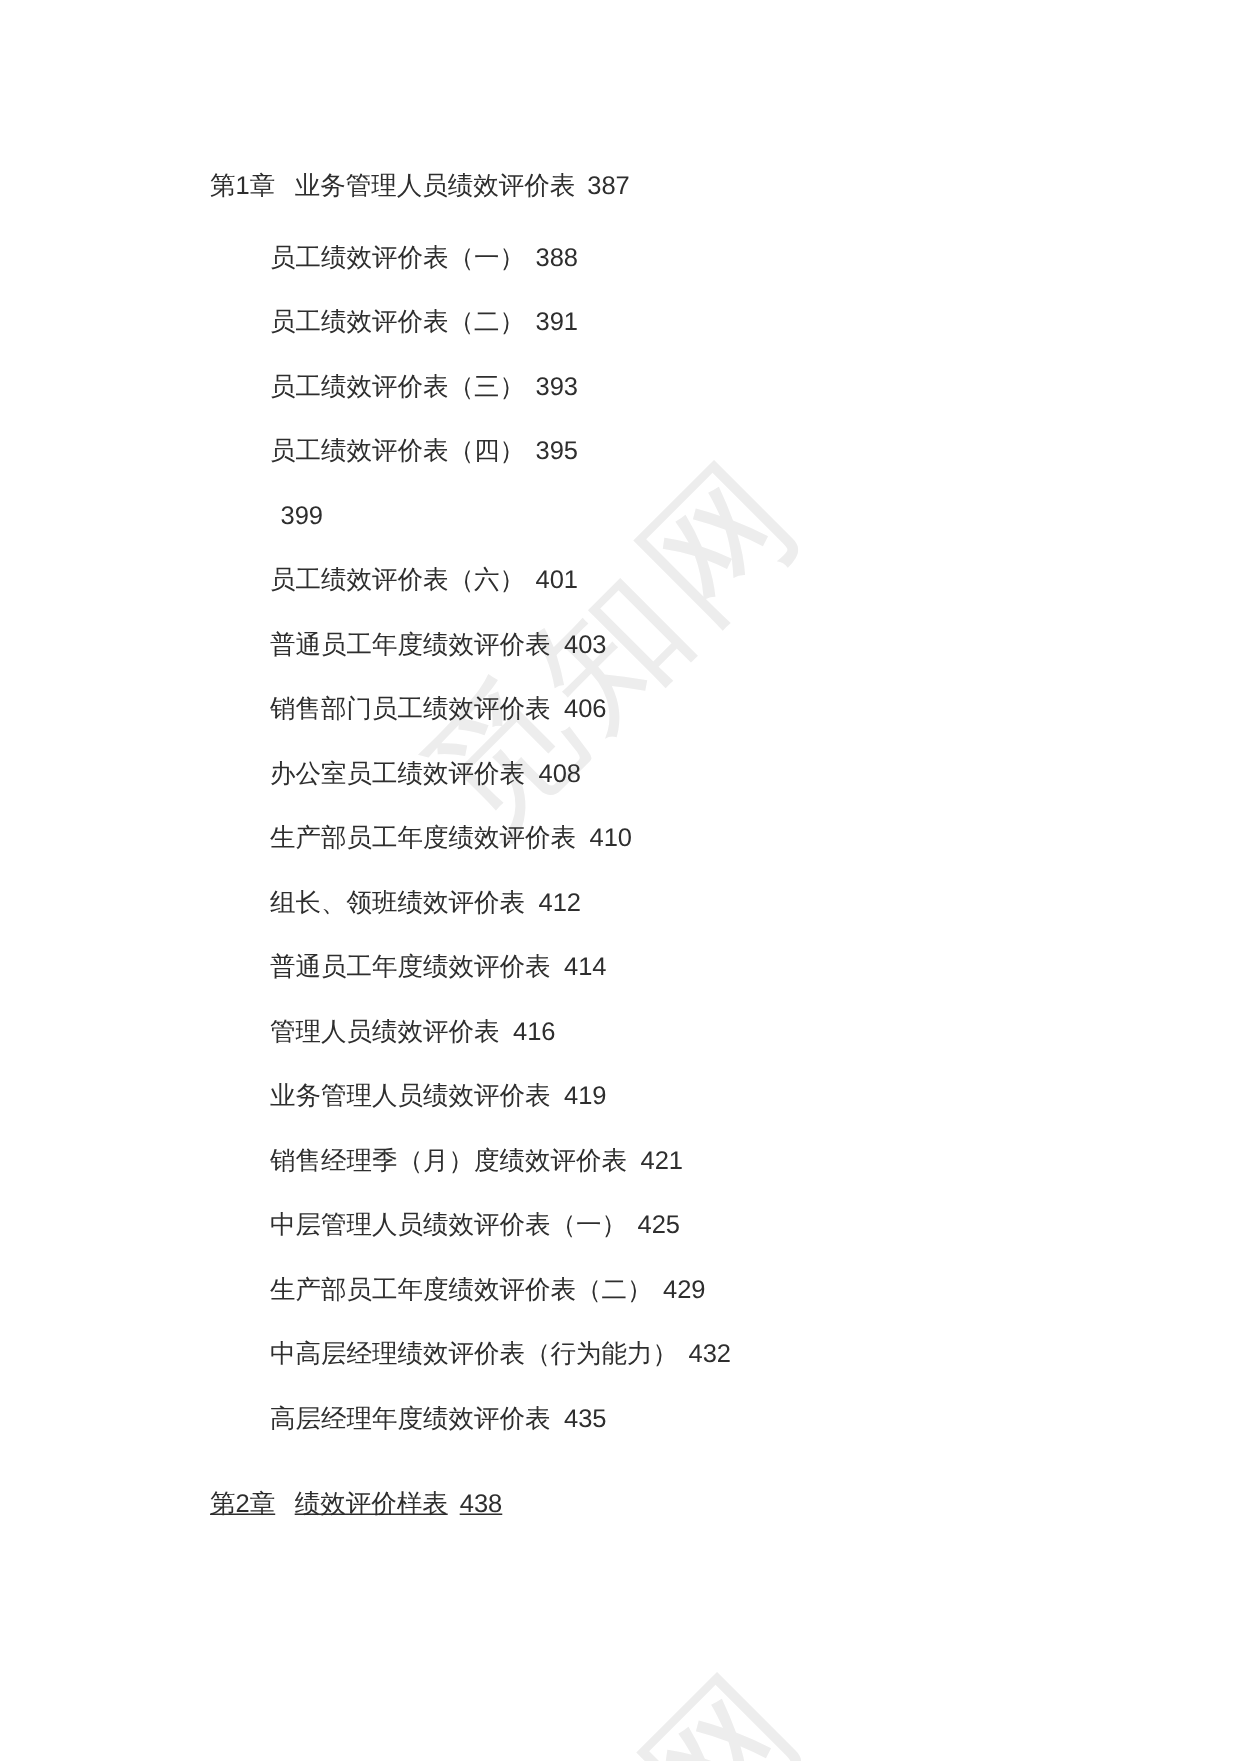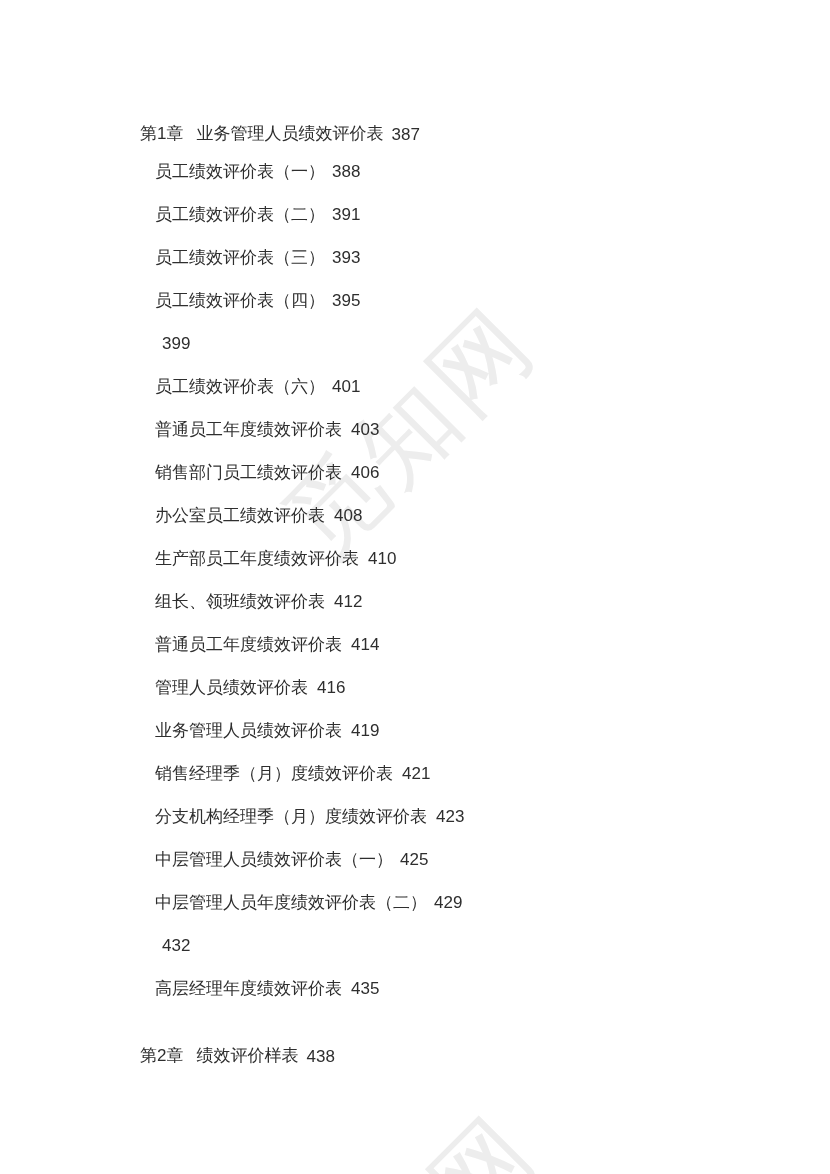--- a/index.html
+++ b/index.html
@@ -41,27 +41,27 @@
     top: 0;
     right: 0;
     padding-top: 102px;
     font-size: 17px;
     z-index: 1;
   }
   .chapter-heading {
     margin-left: 140px;
     height: 43px;
     display: flex;
-    align-items: flex-end;
+    align-items: center;
     white-space: nowrap;
   }
   .chapter-heading .chapter-label { margin-right: 13px; }
   .chapter-heading .pg { margin-left: 8px; }
-  .entries + .chapter-heading { margin-top: 14px; }
-  .chapter-heading + .entries { margin-top: 5px; }
+  .entries + .chapter-heading { margin-top: 14px; text-decoration: underline; }
+  .chapter-heading + .entries { margin-top: 5px; padding-left: 25px; }
   .entry {
     margin-left: 155px;
     height: 43px;
     display: flex;
     align-items: center;
     white-space: nowrap;
   }
   .entry .pg { margin-left: 9px; }
   .entry.wide-gap .pg { margin-left: 7px; }
 </style>
@@ -130,33 +130,30 @@
           <span class="pg">416</span>
         </div>
         <div class="entry">
           <span class="entry-title">业务管理人员绩效评价表</span>
           <span class="pg">419</span>
         </div>
         <div class="entry">
           <span class="entry-title">销售经理季（月）度绩效评价表</span>
           <span class="pg">421</span>
         </div>
-        <div class="entry">
-          <span class="entry-title">分支机构经理季（月）度绩效评价表</span>
-          <span class="pg">423</span>
-        </div>
         <div class="entry wide-gap">
           <span class="entry-title">中层管理人员绩效评价表（一）</span>
           <span class="pg">425</span>
         </div>
         <div class="entry wide-gap">
-          <span class="entry-title">中层管理人员年度绩效评价表（二）</span>
+          <span class="entry-title">生产部员工年度绩效评价表（二）</span>
           <span class="pg">429</span>
         </div>
         <div class="entry wide-gap">
+          <span class="entry-title">中高层经理绩效评价表（行为能力）</span>
           <span class="pg">432</span>
         </div>
         <div class="entry">
           <span class="entry-title">高层经理年度绩效评价表</span>
           <span class="pg">435</span>
         </div>
       </div>
       <div class="chapter-heading">
         <span class="chapter-label">第2章</span>
         <span class="chapter-title">绩效评价样表</span>

